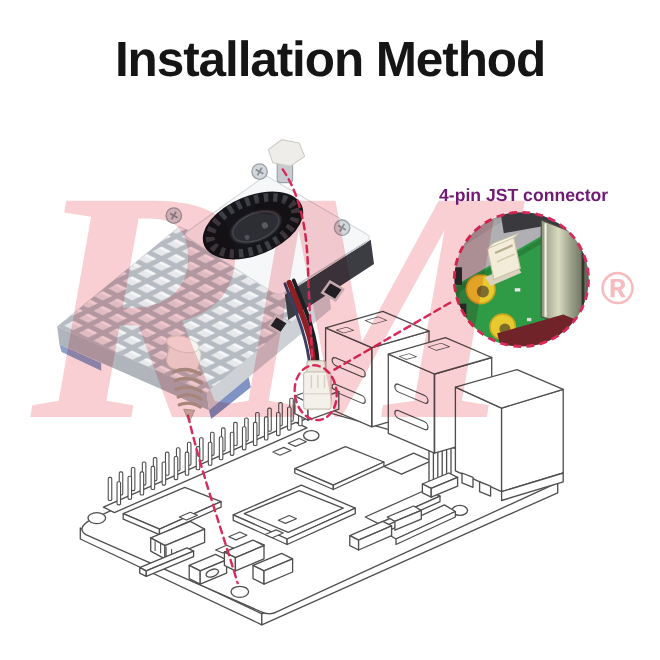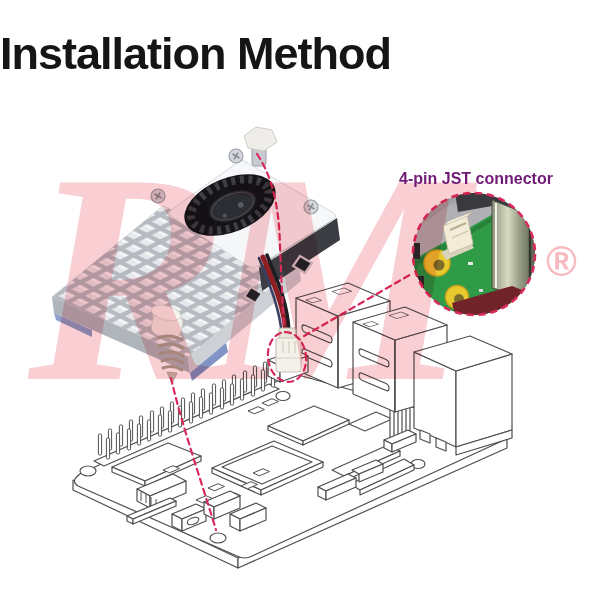--- a/index.html
+++ b/index.html
@@ -1,21 +1,21 @@
 <!DOCTYPE html>
 <html><head>
 <meta charset="utf-8">
 <style>
   html,body{margin:0;padding:0;background:#ffffff;}
   .stage{
     position:relative;width:600px;height:600px;background:#ffffff;overflow:hidden;
     font-family:"Liberation Sans",sans-serif;
   }
   .page-title{
-    position:absolute;left:0;top:28px;width:600px;margin:0;
+    position:absolute;left:0;top:28px;width:600px;margin:0;text-align:center;
     font-size:45px;font-weight:bold;letter-spacing:-1px;color:#151515;
     font-family:"Liberation Sans",sans-serif;
   }
   .callout-label{
     position:absolute;left:376px;top:170px;width:200px;text-align:center;
     font-size:16px;font-weight:bold;color:#701a75;letter-spacing:0px;
   }
   .diagram-svg{position:absolute;left:0;top:0;}
   .watermark{
     position:absolute;left:28px;top:128px;width:620px;height:360px;

